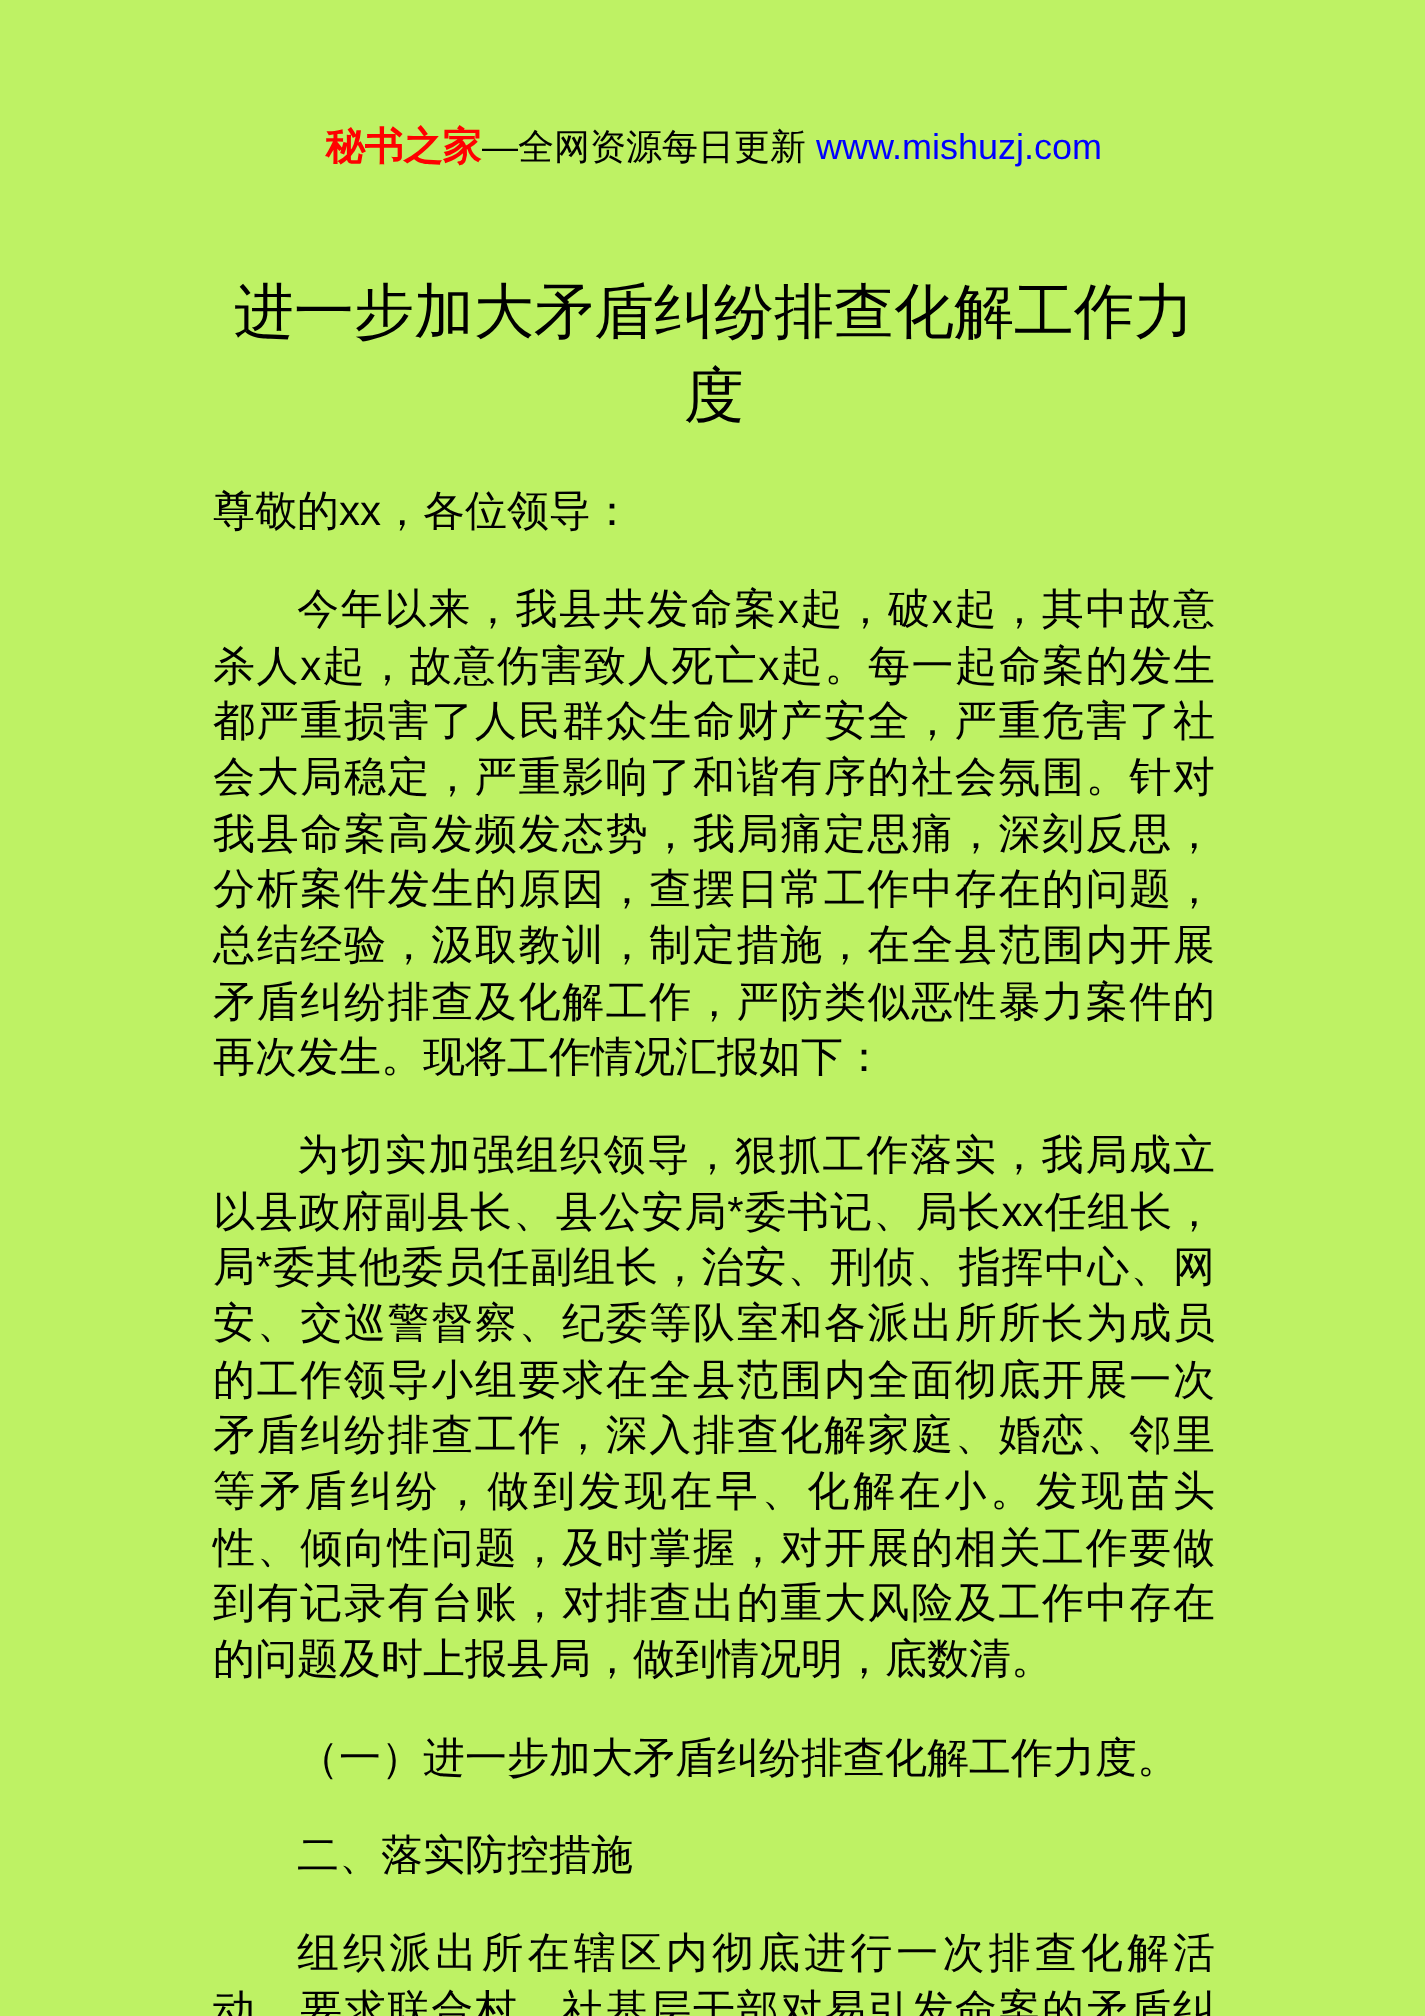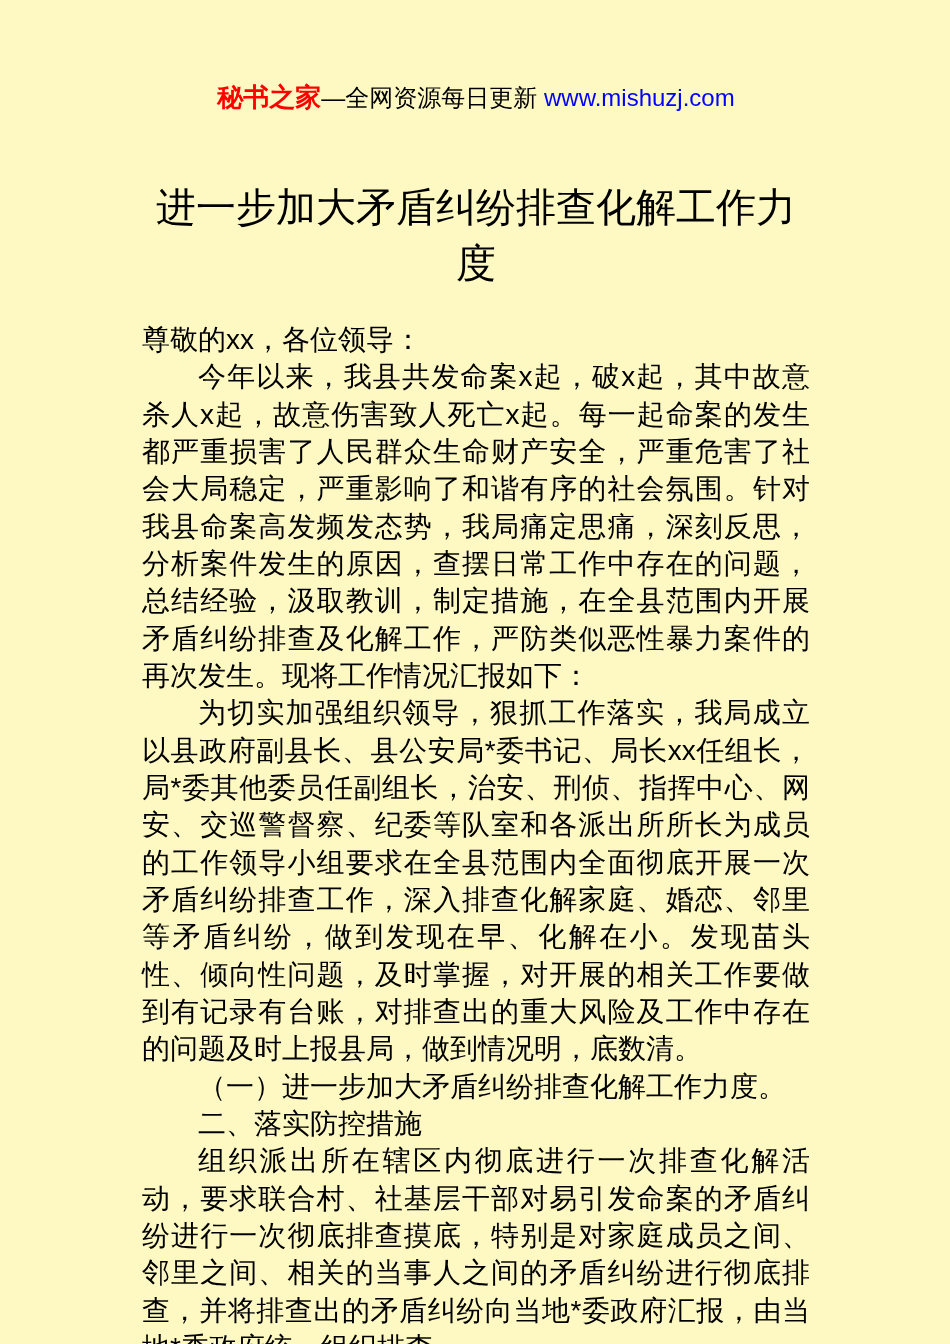--- a/index.html
+++ b/index.html
@@ -11,21 +11,21 @@
     width: 950px;
     height: 1344px;
     font-family: "Liberation Sans", sans-serif;
     color: #000000;
     overflow: hidden;
   }
   .page {
     box-sizing: border-box;
     width: 950px;
     height: 1344px;
-    background: #fef9c3;
+    background: #bef264;
     padding: 82px 140px 0 142px;
   }
   .site-header {
     text-align: center;
     font-size: 24px;
     line-height: 30px;
     white-space: nowrap;
   }
   .site-brand {
     color: #ff0000;
@@ -51,20 +51,21 @@
     font-size: 28px;
     line-height: 37.33px;
     text-align: justify;
   }
   .doc-body p {
     margin: 0;
     padding: 0;
   }
   .doc-body p.indent {
     text-indent: 2em;
+    margin-top: 28px;
   }
 </style>
 </head>
 <body>
 
 <div class="page">
 
   <div class="site-header">
     <span class="site-brand">秘书之家</span><span class="site-tagline">—全网资源每日更新 </span><span class="site-url">www.mishuzj.com</span>
   </div>

